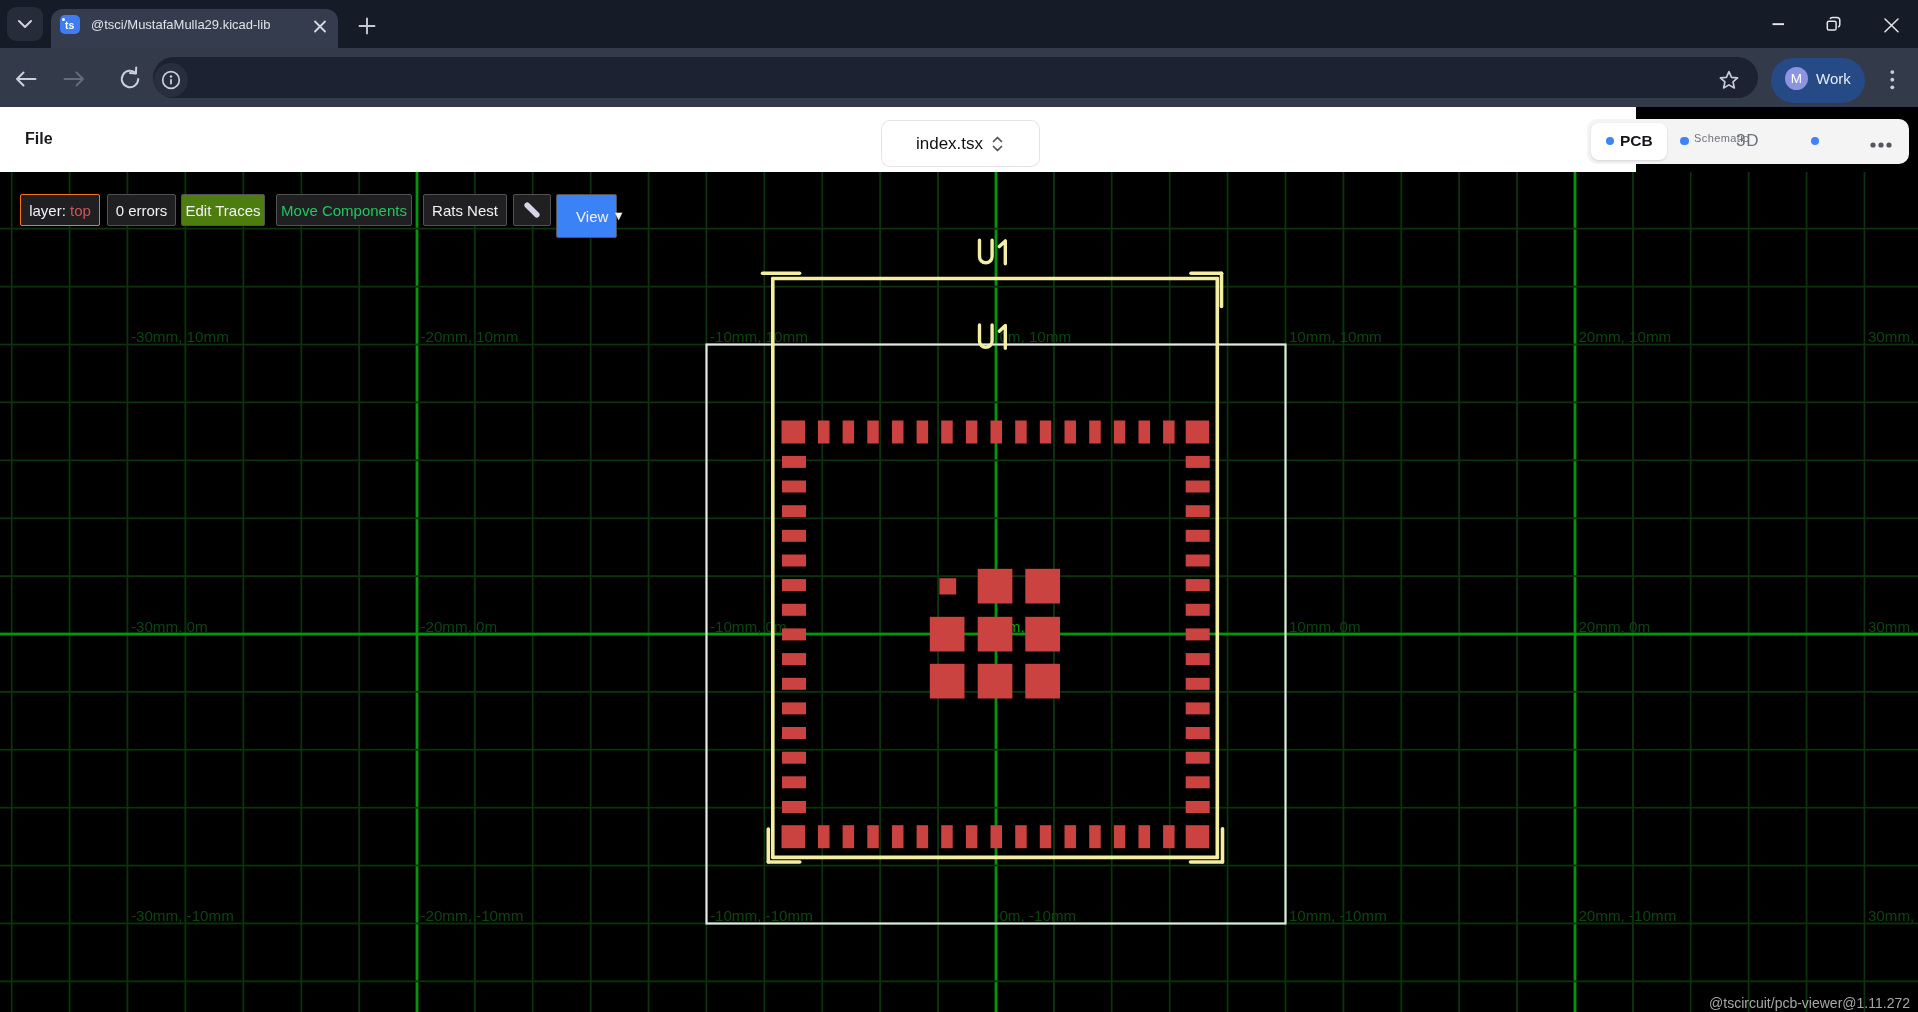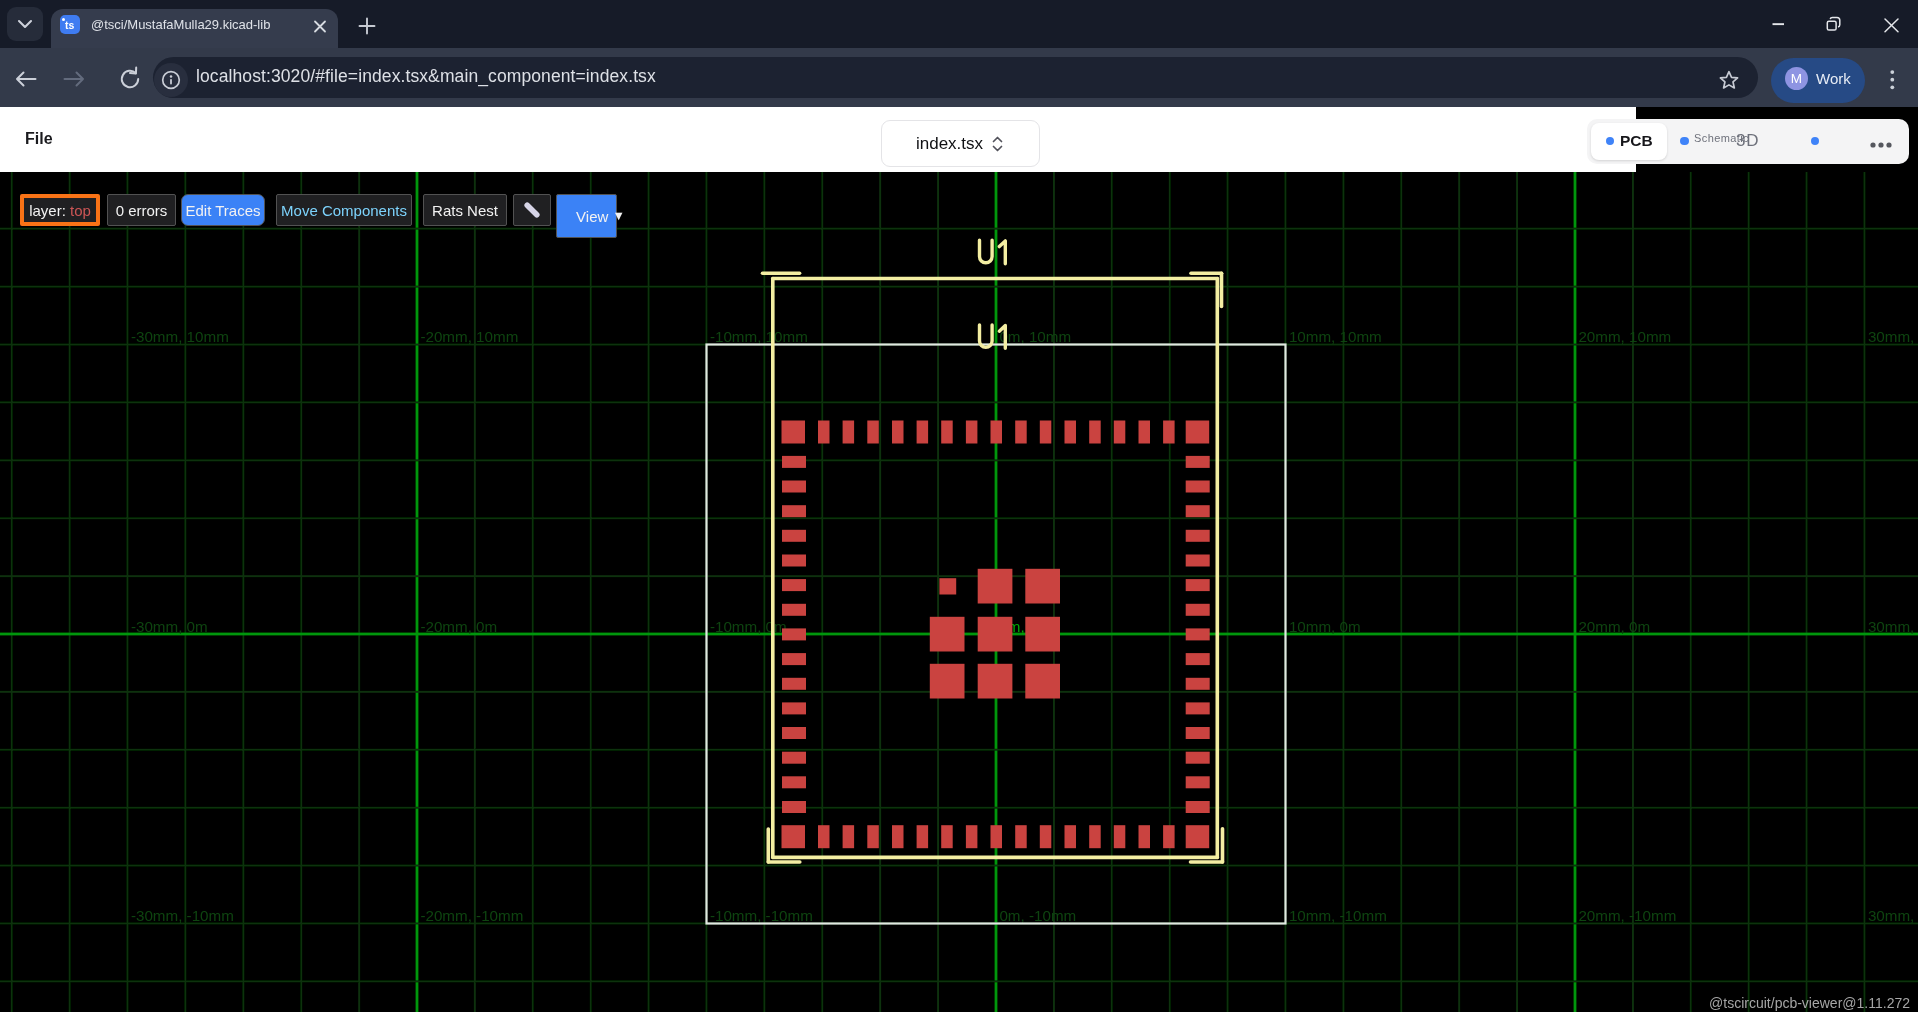--- a/index.html
+++ b/index.html
@@ -45,21 +45,20 @@
     <path d="M124.2,3.6 l-0.3,5.9 l-5.9,-0.4" stroke="#ccd0d9" stroke-width="2" fill="none" stroke-linecap="round" stroke-linejoin="round"></path>
   </svg>
 
   <div class="abs" style="left:152.5px;top:8.5px;width:1605px;height:41px;border-radius:21px;background:#1c2231;"></div>
   <div class="abs" style="left:154px;top:15px;width:34px;height:34px;border-radius:50%;background:#282e3e;"></div>
   <svg class="abs" style="left:154px;top:15px" width="34" height="34">
     <circle cx="17" cy="17" r="8.3" stroke="#c9cdd6" stroke-width="1.7" fill="none"></circle>
     <circle cx="17" cy="13.4" r="1.25" fill="#c9cdd6"></circle>
     <rect x="16.1" y="15.9" width="1.8" height="5.6" rx="0.9" fill="#c9cdd6"></rect>
   </svg>
-  <div class="abs" style="left:196px;top:18px;color:#dde0e6;font-size:17.5px;letter-spacing:0.1px;">localhost:3020/#file=index.tsx&amp;main_component=index.tsx</div>
   <svg class="abs" style="left:1717px;top:20px" width="24" height="24">
     <path d="M12,2.6 L14.9,9 L21.8,9.7 L16.6,14.3 L18.1,21.1 L12,17.6 L5.9,21.1 L7.4,14.3 L2.2,9.7 L9.1,9 Z" stroke="#c7cbd4" stroke-width="1.9" fill="none" stroke-linejoin="round" transform="scale(0.88) translate(1.6,1.6)"></path>
   </svg>
 
   <div class="abs" style="left:1771px;top:9.5px;width:94px;height:45px;border-radius:22.5px;background:#264a85;"></div>
   <div class="abs" style="left:1784.8px;top:18.6px;width:23px;height:23px;border-radius:50%;background:#8e94e2;color:#fff;font-size:13.5px;text-align:center;line-height:23px;">M</div>
   <div class="abs" style="left:1816px;top:22px;color:#e7ecf5;font-size:15px;">Work</div>
   <svg class="abs" style="left:1884px;top:15px" width="18" height="34">
     <circle cx="8.3" cy="9.1" r="1.9" fill="#ccd1d9"></circle>
     <circle cx="8.3" cy="16.7" r="1.9" fill="#ccd1d9"></circle>
@@ -259,24 +258,24 @@
 <rect x="939.4" y="406.2" width="16.8" height="16.3" fill="#ca4340"></rect>
 <g transform="translate(977.8,68.30000000000001)" stroke="#f3eea2" stroke-width="3.4" fill="none" stroke-linecap="round" stroke-linejoin="round">
         <path d="M1.7,0 V16.2 A6.3,6.3 0 0 0 14.3,16.2 V0"></path>
         <path d="M21.5,6.3 L27.5,0.6 V23.4"></path>
       </g>
 <g transform="translate(977.8,152.89999999999998)" stroke="#f3eea2" stroke-width="3.4" fill="none" stroke-linecap="round" stroke-linejoin="round">
         <path d="M1.7,0 V16.2 A6.3,6.3 0 0 0 14.3,16.2 V0"></path>
         <path d="M21.5,6.3 L27.5,0.6 V23.4"></path>
       </g>
 </svg>
-<div style="position:absolute;left:20px;top:22px;width:80px;height:32px;background:#202022;border:4px solid #f97316;border-radius:2px;color:#f2f2f2;font-size:15px;display:flex;align-items:center;justify-content:center;white-space:nowrap;box-sizing:border-box;">layer:&nbsp;<span style="color:#cc5555">top</span></div>
+<div style="position:absolute;left:20px;top:22px;width:80px;height:32px;background:#202022;border:1px solid #f97316;border-radius:2px;color:#f2f2f2;font-size:15px;display:flex;align-items:center;justify-content:center;white-space:nowrap;box-sizing:border-box;">layer:&nbsp;<span style="color:#cc5555">top</span></div>
 <div style="position:absolute;left:107px;top:22px;width:69px;height:32px;background:#202022;border:1px solid #525252;border-radius:2px;color:#f2f2f2;font-size:15px;display:flex;align-items:center;justify-content:center;white-space:nowrap;box-sizing:border-box;">0 errors</div>
-<div style="position:absolute;left:181px;top:22px;width:84px;height:32px;background:#3b82f6;border:1px solid #525252;border-radius:7px;color:#f2f2f2;font-size:15px;display:flex;align-items:center;justify-content:center;white-space:nowrap;box-sizing:border-box;">Edit Traces</div>
-<div style="position:absolute;left:276px;top:22px;width:136px;height:32px;background:#202022;border:1px solid #525252;border-radius:2px;color:#7dd3fc;font-size:15px;display:flex;align-items:center;justify-content:center;white-space:nowrap;box-sizing:border-box;">Move Components</div>
+<div style="position:absolute;left:181px;top:22px;width:84px;height:32px;background:#4d7c0f;border:1px solid #525252;border-radius:2px;color:#f2f2f2;font-size:15px;display:flex;align-items:center;justify-content:center;white-space:nowrap;box-sizing:border-box;">Edit Traces</div>
+<div style="position:absolute;left:276px;top:22px;width:136px;height:32px;background:#202022;border:1px solid #525252;border-radius:2px;color:#22c55e;font-size:15px;display:flex;align-items:center;justify-content:center;white-space:nowrap;box-sizing:border-box;">Move Components</div>
 <div style="position:absolute;left:423px;top:22px;width:84px;height:32px;background:#202022;border:1px solid #525252;border-radius:2px;color:#f2f2f2;font-size:15px;display:flex;align-items:center;justify-content:center;white-space:nowrap;box-sizing:border-box;">Rats Nest</div>
 <div style="position:absolute;left:512.5px;top:22px;width:38px;height:32px;background:#202022;border:1px solid #525252;border-radius:2px;color:#f2f2f2;font-size:15px;display:flex;align-items:center;justify-content:center;white-space:nowrap;box-sizing:border-box;">
       <svg width="20" height="20" viewBox="0 0 20 20" style="display:block;margin:0 auto">
         <line x1="5.2" y1="5.2" x2="14.8" y2="14.8" stroke="#d6d4e6" stroke-width="5.6" stroke-linecap="round"></line>
       </svg>
     </div>
 <div style="position:absolute;left:556px;top:22px;width:61px;height:44px;background:#3b82f6;border:1px solid #525252;border-radius:2px;color:#f2f2f2;font-size:15px;display:flex;align-items:center;justify-content:center;white-space:nowrap;box-sizing:border-box;padding-left:28px;">View&nbsp;<span style="font-size:12.5px;position:relative;top:-0.5px">▼</span></div>
   <div class="abs" style="right:8px;bottom:1px;color:#a6a6a6;font-size:14px;">@tscircuit/pcb-viewer@1.11.272</div>
 </div>
 

